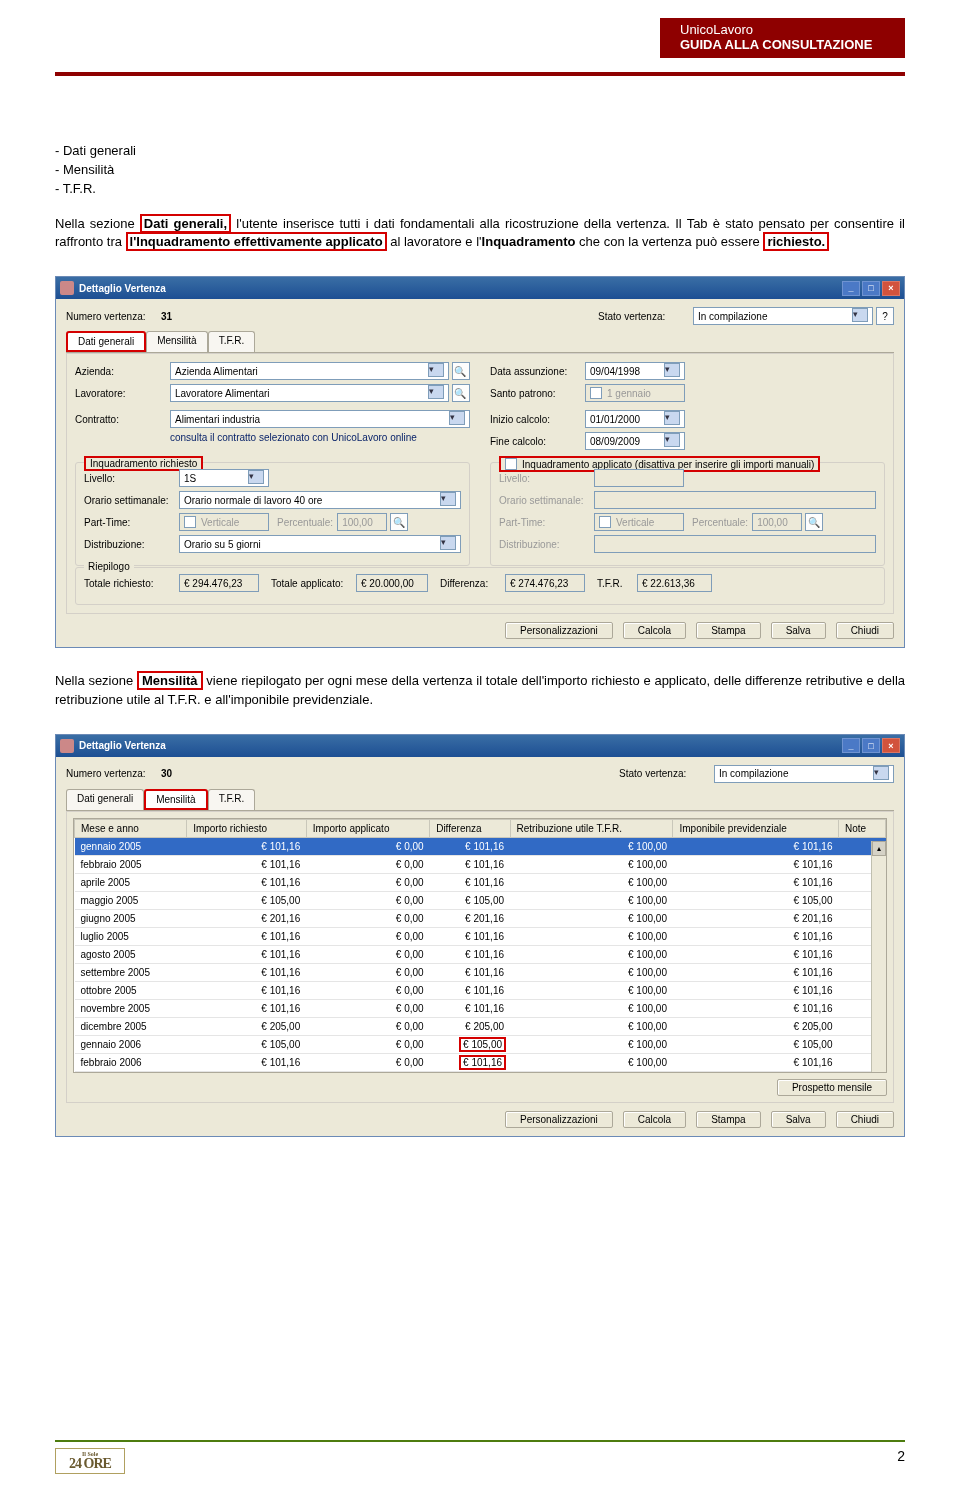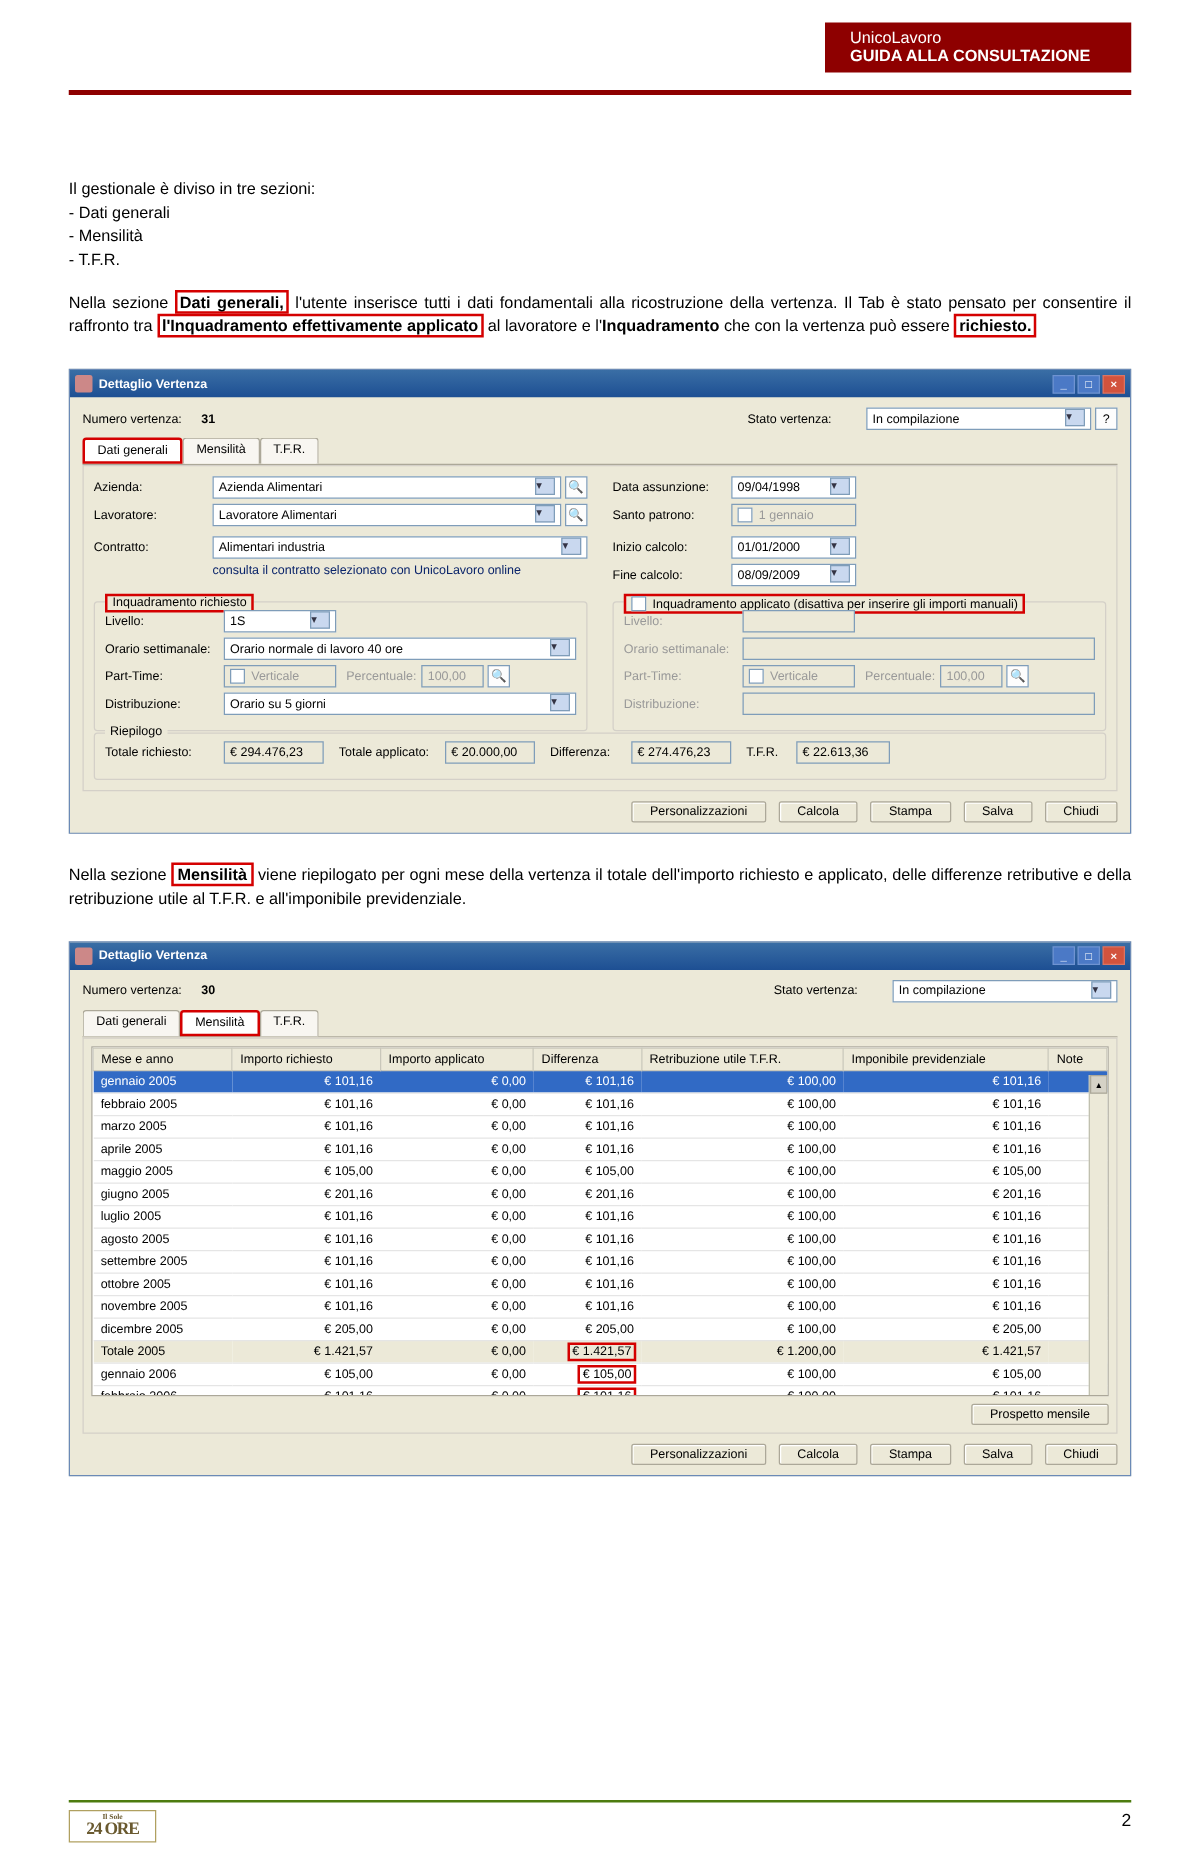--- a/index.html
+++ b/index.html
@@ -74,21 +74,20 @@
 <body>
 
 <div class="page">
   <div class="hdr-logo">
     <div class="l1">UnicoLavoro</div>
     <div class="l2">GUIDA ALLA CONSULTAZIONE</div>
   </div>
   <div class="hdr-rule"></div>
 
   <div class="prose">
-    <p>Il gestionale è diviso in tre sezioni:</p>
     <p>- Dati generali</p>
     <p>- Mensilità</p>
     <p>- T.F.R.</p>
     <p class="sp">
       <span>Nella sezione </span><span class="hl-red"><b>Dati generali,</b></span><span> l'utente inserisce tutti i dati fondamentali alla ricostruzione della vertenza. Il Tab è stato pensato per consentire il raffronto tra </span><span class="hl-red"><b>l'Inquadramento effettivamente applicato</b></span><span> al lavoratore e l'</span><b>Inquadramento</b><span> che con la vertenza può essere </span><span class="hl-red"><b>richiesto.</b></span>
     </p>
   </div>
 
   <div class="shot">
     <div class="titlebar">
@@ -319,29 +318,20 @@
                 <tr>
                   <td>febbraio 2005</td>
                   <td>€ 101,16</td>
                   <td>€ 0,00</td>
                   <td>€ 101,16</td>
                   <td>€ 100,00</td>
                   <td>€ 101,16</td>
                   <td></td>
                 </tr>
                 <tr>
-                  <td>marzo 2005</td>
-                  <td>€ 101,16</td>
-                  <td>€ 0,00</td>
-                  <td>€ 101,16</td>
-                  <td>€ 100,00</td>
-                  <td>€ 101,16</td>
-                  <td></td>
-                </tr>
-                <tr>
                   <td>aprile 2005</td>
                   <td>€ 101,16</td>
                   <td>€ 0,00</td>
                   <td>€ 101,16</td>
                   <td>€ 100,00</td>
                   <td>€ 101,16</td>
                   <td></td>
                 </tr>
                 <tr>
                   <td>maggio 2005</td>
@@ -406,29 +396,20 @@
                   <td>€ 101,16</td>
                   <td></td>
                 </tr>
                 <tr>
                   <td>dicembre 2005</td>
                   <td>€ 205,00</td>
                   <td>€ 0,00</td>
                   <td>€ 205,00</td>
                   <td>€ 100,00</td>
                   <td>€ 205,00</td>
-                  <td></td>
-                </tr>
-                <tr class="tot">
-                  <td>Totale 2005</td>
-                  <td>€ 1.421,57</td>
-                  <td>€ 0,00</td>
-                  <td><span class="hl-cell">€ 1.421,57</span></td>
-                  <td>€ 1.200,00</td>
-                  <td>€ 1.421,57</td>
                   <td></td>
                 </tr>
                 <tr>
                   <td>gennaio 2006</td>
                   <td>€ 105,00</td>
                   <td>€ 0,00</td>
                   <td><span class="hl-cell">€ 105,00</span></td>
                   <td>€ 100,00</td>
                   <td>€ 105,00</td>
                   <td></td>

